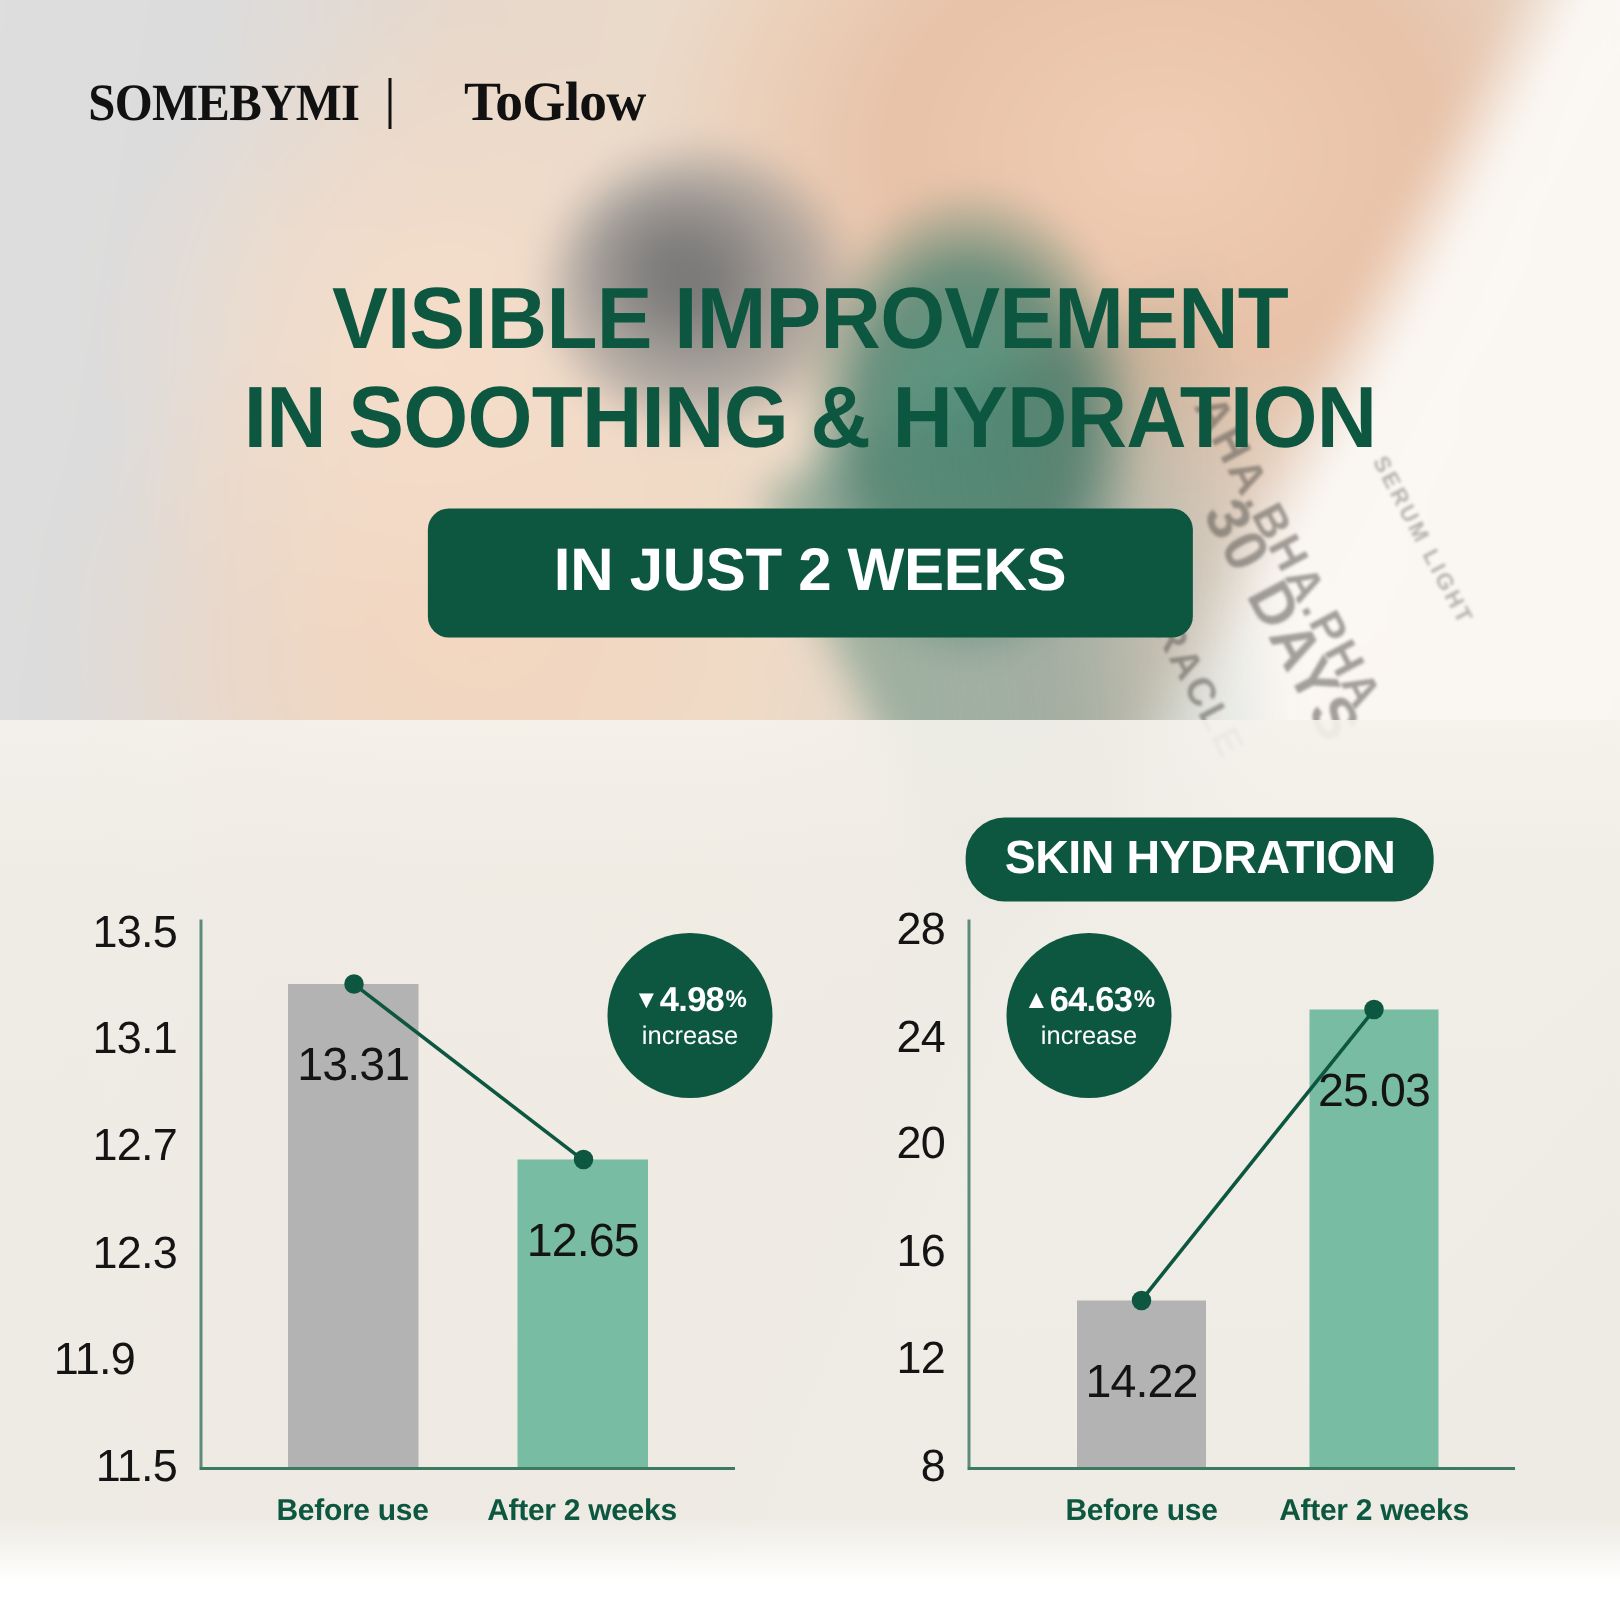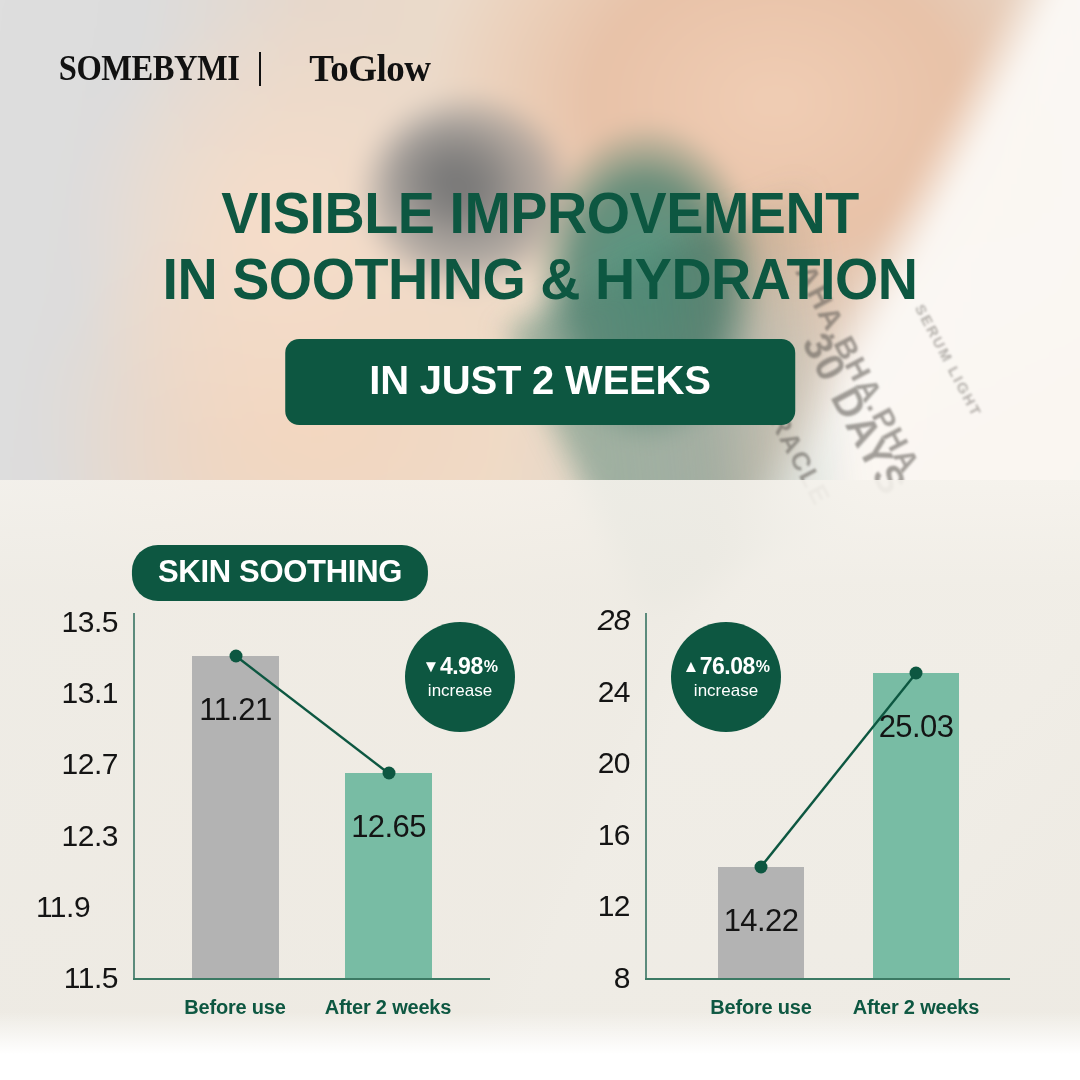--- a/index.html
+++ b/index.html
@@ -210,32 +210,31 @@
     <span class="logo-sub">ToGlow</span>
   </div>
 
   <div class="headline">
     <div>VISIBLE IMPROVEMENT</div>
     <div>IN SOOTHING &amp; HYDRATION</div>
   </div>
   <div class="pill">IN JUST 2 WEEKS</div>
 
   <div class="chart chart-left">
-    <div class="chart-title">SKIN SOOTHING</div>
     <div class="plot" id="plot-0">
         <div class="axis-v" style="left: 113px; top: 78px; height: 365px;"></div>
         <div class="axis-h" style="left: 113px; top: 443px; width: 357px;"></div>
         <div class="ytick" style="top: 86.9024px; right: 422px; width: 110px;">13.5</div>
         <div class="ytick" style="top: 158.122px; right: 422px; width: 110px;">13.1</div>
         <div class="ytick" style="top: 229.341px; right: 422px; width: 110px;">12.7</div>
         <div class="ytick" style="top: 300.561px; right: 422px; width: 110px;">12.3</div>
         <div class="ytick" style="top: 371.78px; right: 422px; width: 110px; text-align: center;">11.9</div>
         <div class="ytick" style="top: 443px; right: 422px; width: 110px;">11.5</div>
         <div class="bar bar-gray" style="left: 172px; top: 120.732px; width: 87px; height: 322.268px;"></div>
-        <div class="bar-value" style="left: 215.5px; top: 156.732px;">11.21</div>
+        <div class="bar-value" style="left: 215.5px; top: 156.732px;">13.31</div>
         <div class="xlabel" style="left: 215px; top: 461px;">Before use</div>
         <div class="bar bar-green" style="left: 325px; top: 238.244px; width: 87px; height: 204.756px;"></div>
         <div class="bar-value" style="left: 368.5px; top: 274.244px;">12.65</div>
         <div class="xlabel" style="left: 368px; top: 461px;">After 2 weeks</div>
         <svg class="connector" viewBox="0 0 520 500">
           <line x1="215.5" y1="120.73170731707319" x2="368.5" y2="238.24390243902442" stroke="#0d5741" stroke-width="2.4"></line>
         </svg>
         <div class="dot" style="left: 215.5px; top: 120.732px;"></div>
         <div class="dot" style="left: 368.5px; top: 238.244px;"></div>
         <div class="delta" style="left: 385px; top: 87px;">
@@ -243,44 +242,45 @@
             <span class="arrow">▼</span>
             <span>4.98</span>
             <span class="pct">%</span>
           </div>
           <div class="delta-sub">increase</div>
         </div>
       </div>
   </div>
 
   <div class="chart chart-right">
+    <div class="chart-title">SKIN HYDRATION</div>
     <div class="plot" id="plot-1">
         <div class="axis-v" style="left: 105px; top: 78px; height: 365px;"></div>
         <div class="axis-h" style="left: 105px; top: 443px; width: 365px;"></div>
-        <div class="ytick" style="top: 85.1569px; right: 430px; width: 110px; font-style: italic;">28</div>
+        <div class="ytick" style="top: 85.1569px; right: 430px; width: 110px;">28</div>
         <div class="ytick" style="top: 156.725px; right: 430px; width: 110px;">24</div>
         <div class="ytick" style="top: 228.294px; right: 430px; width: 110px;">20</div>
         <div class="ytick" style="top: 299.863px; right: 430px; width: 110px;">16</div>
         <div class="ytick" style="top: 371.431px; right: 430px; width: 110px;">12</div>
         <div class="ytick" style="top: 443px; right: 430px; width: 110px;">8</div>
         <div class="bar bar-gray" style="left: 178px; top: 331.711px; width: 86px; height: 111.289px;"></div>
         <div class="bar-value" style="left: 221px; top: 367.711px;">14.22</div>
         <div class="xlabel" style="left: 221px; top: 461px;">Before use</div>
         <div class="bar bar-green" style="left: 333px; top: 138.297px; width: 86px; height: 304.703px;"></div>
         <div class="bar-value" style="left: 376px; top: 174.297px;">25.03</div>
         <div class="xlabel" style="left: 376px; top: 461px;">After 2 weeks</div>
         <svg class="connector" viewBox="0 0 520 500">
           <line x1="221" y1="331.71078431372547" x2="376" y2="138.29656862745094" stroke="#0d5741" stroke-width="2.4"></line>
         </svg>
         <div class="dot" style="left: 221px; top: 331.711px;"></div>
         <div class="dot" style="left: 376px; top: 138.297px;"></div>
         <div class="delta" style="left: 131px; top: 87px;">
           <div class="delta-top">
             <span class="arrow">▲</span>
-            <span>76.08</span>
+            <span>64.63</span>
             <span class="pct">%</span>
           </div>
           <div class="delta-sub">increase</div>
         </div>
       </div>
   </div>
 
   <div class="bottom-fade"></div>
 </div>
 

